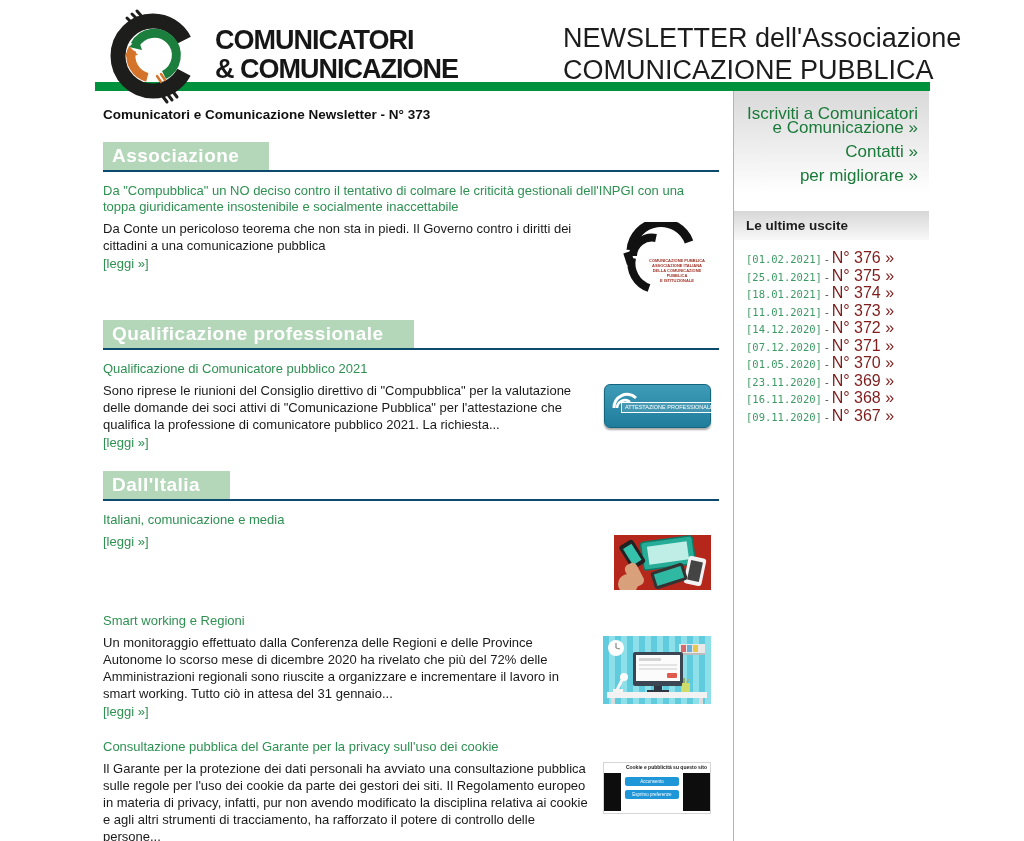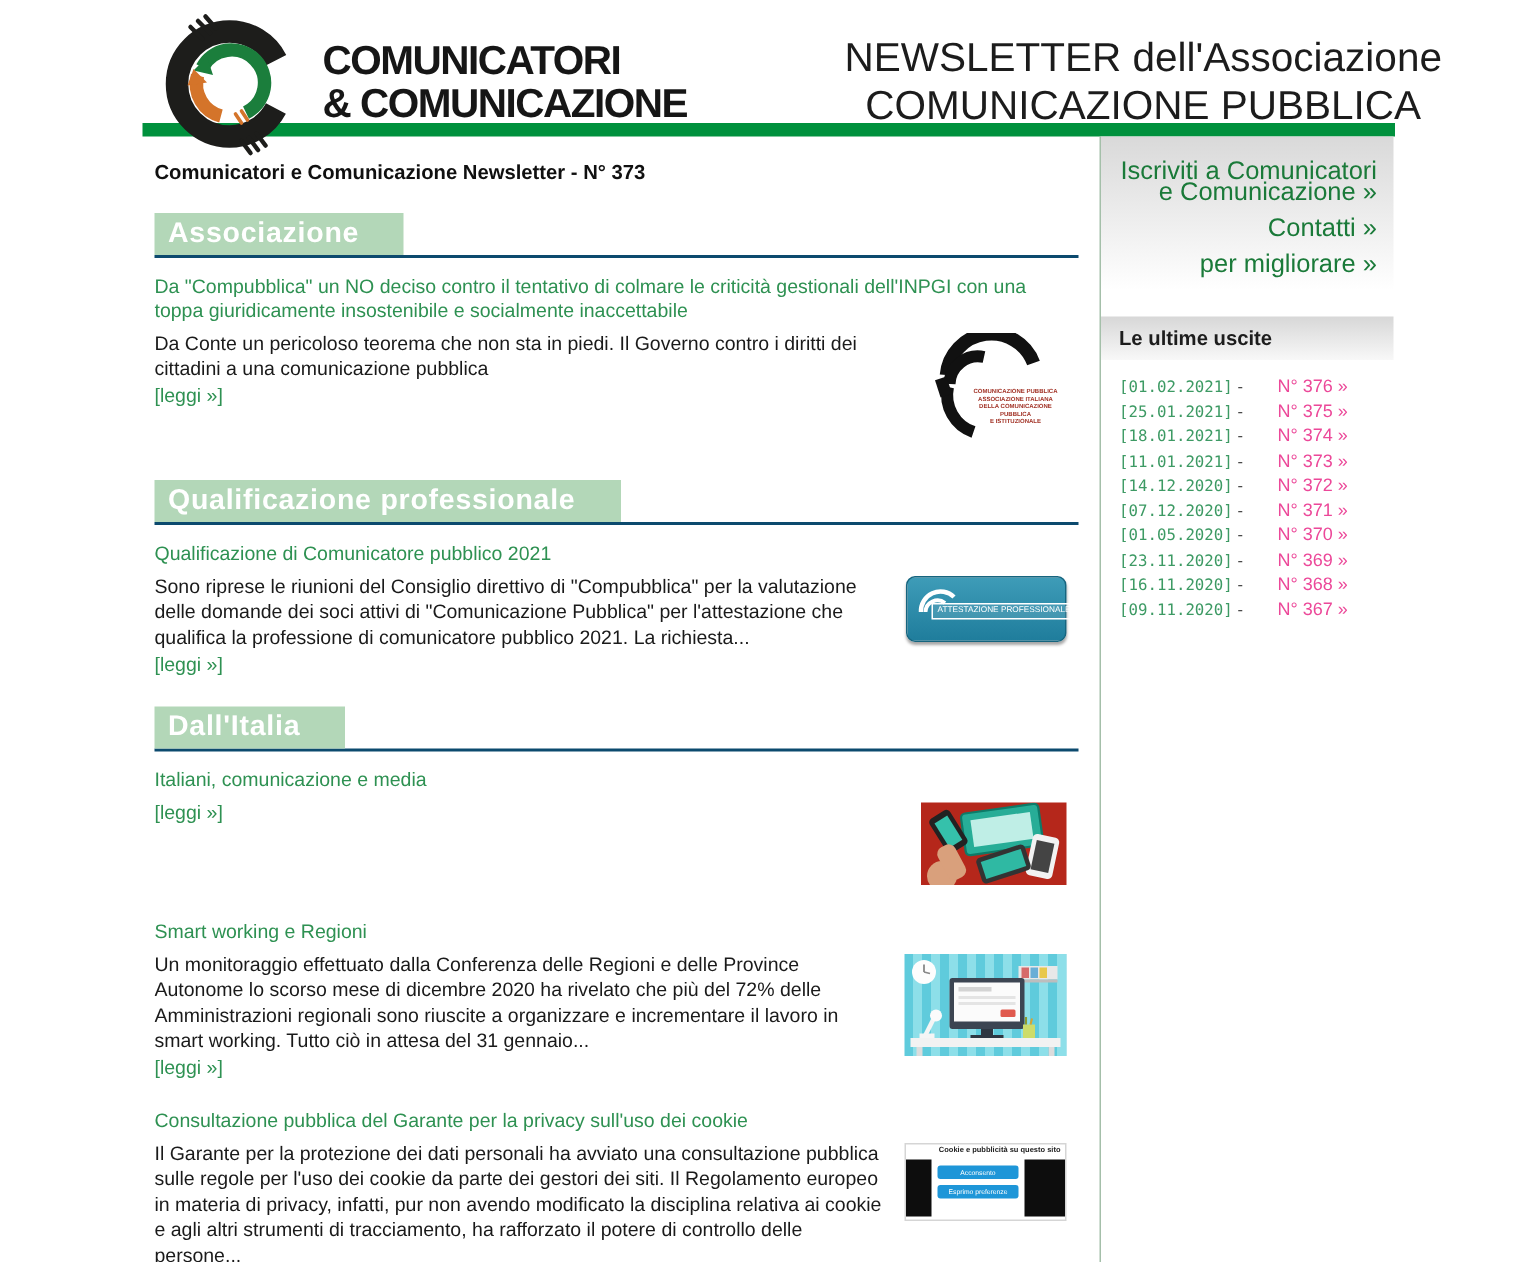--- a/index.html
+++ b/index.html
@@ -6,21 +6,21 @@
   html,body { margin:0; padding:0; background:#ffffff; }
   body { font-family:"Liberation Sans","DejaVu Sans",sans-serif; color:#1a1a1a; }
   .page { width:835px; margin-left:95px; position:relative; }
 
   
   .hdr { position:relative; height:82px; background:#fff; }
   .logo { position:absolute; left:10px; top:6px; }
   .brand { position:absolute; left:120px; top:26px; font-weight:bold; font-size:27px;
            line-height:29px; letter-spacing:-1px; color:#161616; }
   .nl-title { position:absolute; left:468px; top:22px; font-size:27px; line-height:32px;
-              color:#1c1c1c; font-weight:300; letter-spacing:0px; white-space:nowrap;text-align:center; }
+              color:#1c1c1c; font-weight:300; letter-spacing:0px; white-space:nowrap; }
   .greenbar { height:9px; background:#00913d; }
 
   
   .cols { display:flex; align-items:stretch; }
   .main { width:639px; border-right:1px solid #a4bfa9; padding:6px 14px 14px 8px; }
   .side { width:195px; padding:0; }
 
   .page-title { font-size:13.5px; font-weight:bold; margin:10px 0 12px 0; color:#101010; }
 
   .sec-hd { border-bottom:2px solid #0c4a6e; margin-top:20px; }
@@ -67,21 +67,21 @@
   
   .side-box { background:linear-gradient(#d9d9d9,#ffffff 90%); padding:16px 8px 12px 12px; }
   .side-link { color:#1a7a39; font-weight:normal; font-size:17px; line-height:14px;
                margin-bottom:10px; width:172px; cursor:pointer;text-align:right; }
   .side-sec { background:linear-gradient(#d7d7d7,#f8f8f8); margin-top:6px;
               padding:7px 0 7px 12px; font-size:13.5px; font-weight:bold; color:#1d1d1d; }
   .issues { padding:10px 0 0 12px; }
   .issue { font-size:11px; line-height:15.5px; white-space:nowrap; }
   .issue-date { color:#3d9a64; font-family:"DejaVu Sans Mono","Liberation Mono",monospace; font-size:10.5px;text-align:right; }
   .issue-sep { color:#4a4a4a; }
-  .issue-num { color:#ec4899; font-size:12px; cursor:pointer;margin-left:20px; }
+  .issue-num { color:#7f1d1d; font-size:16px; cursor:pointer; }
 </style>
 </head>
 <body>
 
 <div class="page">
 
   <div class="hdr">
     <div class="logo">
       <svg width="96" height="100" viewBox="0 0 96 100">
 

